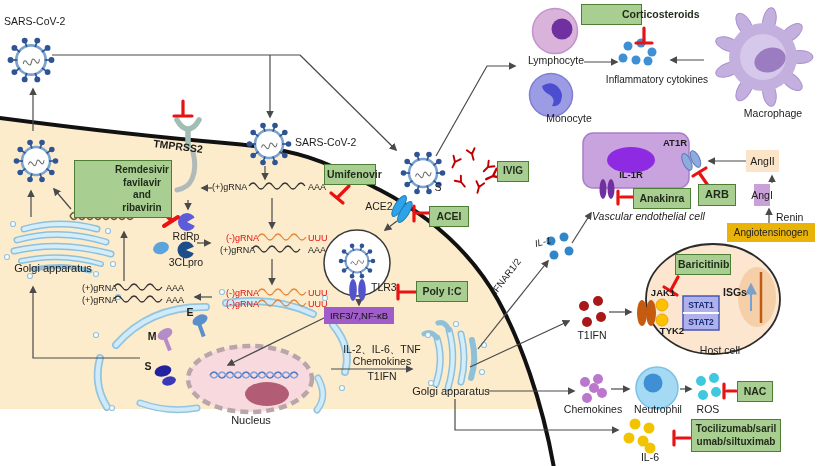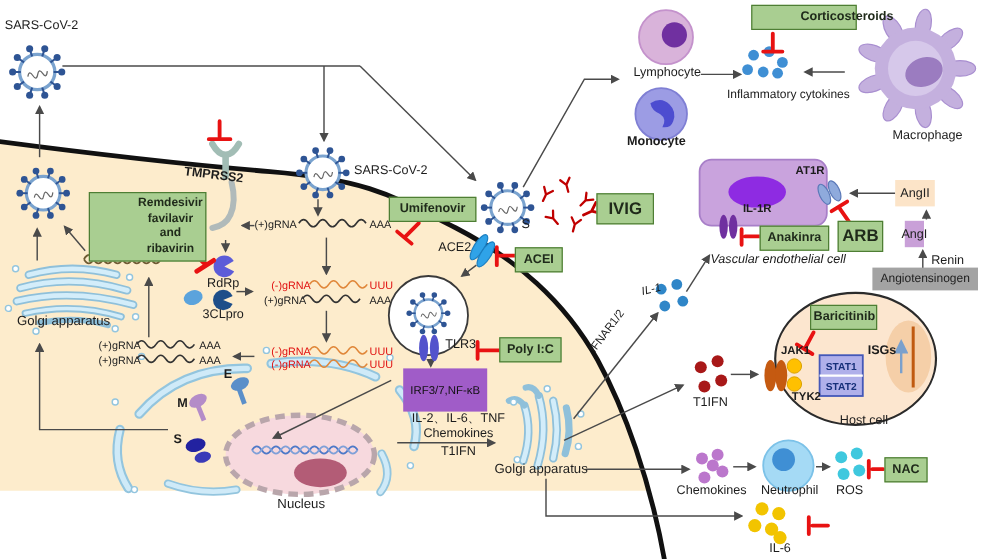--- a/index.html
+++ b/index.html
@@ -427,44 +427,45 @@
 <div class="lbl" style="left:328px;top:371px;width:108px;">T1IFN</div>
 <div class="lbl" style="left:409px;top:385px;width:84px;font-size:11px;">Golgi apparatus</div>
 <div class="lbl small" style="left:528px;top:237px;width:30px;font-style:italic;transform:rotate(-14deg);">IL-1</div>
 <div class="lbl small" style="left:488px;top:296px;width:62px;transform:rotate(-53deg);transform-origin:left center;">IFNAR1/2</div>
 <div class="lbl" style="left:572px;top:330px;width:40px;">T1IFN</div>
 <div class="lbl" style="left:563px;top:404px;width:60px;">Chemokines</div>
 <div class="lbl" style="left:631px;top:404px;width:54px;">Neutrophil</div>
 <div class="lbl" style="left:693px;top:404px;width:30px;">ROS</div>
 <div class="lbl" style="left:633px;top:452px;width:34px;">IL-6</div>
 <div class="lbl" style="left:526px;top:55px;width:60px;">Lymphocyte</div>
-<div class="lbl" style="left:520px;top:113px;width:54px;font-weight:bold;">Monocyte</div>
+<div class="lbl" style="left:542px;top:113px;width:54px;">Monocyte</div>
 <div class="lbl" style="left:602px;top:74px;width:110px;font-size:10px;">Inflammatory  cytokines</div>
 <div class="lbl" style="left:740px;top:108px;width:66px;">Macrophage</div>
 <div class="lbl left" style="left:592px;top:211px;width:116px;font-style:italic;">Vascular endothelial cell</div>
 <div class="lbl small" style="left:660px;top:138px;width:30px;font-weight:600;">AT1R</div>
 <div class="lbl small" style="left:614px;top:170px;width:34px;font-weight:600;">IL-1R</div>
 <div class="lbl left" style="left:776px;top:212px;width:38px;">Renin</div>
 <div class="lbl small" style="left:646px;top:288px;width:34px;font-weight:600;">JAK1</div>
 <div class="lbl small" style="left:654px;top:326px;width:36px;font-weight:600;">TYK2</div>
 <div class="lbl" style="left:718px;top:287px;width:34px;font-weight:600;">ISGs</div>
 <div class="lbl" style="left:693px;top:345px;width:54px;">Host cell</div>
 <div class="statlbl" style="left:683px;top:300px;width:36px;">STAT1</div>
 <div class="statlbl" style="left:683px;top:317px;width:36px;">STAT2</div>
 
-<div class="pbox" style="left:336px;top:307px;width:70px;height:36px;background:#a05cc8;font-size:9.5px;color:#111;">IRF3/7,NF-κB</div>
+<div class="pbox" style="left:324px;top:307px;width:70px;height:17px;background:#a05cc8;font-size:9.5px;color:#111;">IRF3/7,NF-κB</div>
 
 <div class="pbox" style="left:746px;top:150px;width:33px;height:22px;background:#fce4c8;">AngII</div>
 <div class="pbox" style="left:754px;top:184px;width:16px;height:22px;background:#c9a0d8;">AngI</div>
-<div class="pbox" style="left:727px;top:223px;width:88px;height:19px;background:#a3a3a3;font-size:10px;">Angiotensinogen</div>
+<div class="pbox" style="left:727px;top:223px;width:88px;height:19px;background:#eab308;font-size:10px;">Angiotensinogen</div>
 
 <div class="drug" style="left:74px;top:160px;width:98px;padding-left:40px;">Remdesivir favilavir and ribavirin</div>
-<div class="drug" style="left:324px;top:164px;width:73px;font-size:10.5px;">Umifenovir</div>
-<div class="drug" style="left:497px;top:161px;width:48px;font-size:14px;">IVIG</div>
+<div class="drug" style="left:324px;top:164px;width:52px;font-size:10.5px;">Umifenovir</div>
+<div class="drug" style="left:497px;top:161px;width:32px;font-size:10px;">IVIG</div>
 <div class="drug" style="left:429px;top:206px;width:40px;font-size:10.5px;">ACEI</div>
 <div class="drug" style="left:416px;top:281px;width:52px;font-size:10.5px;">Poly I:C</div>
-<div class="drug" style="left:626px;top:4px;width:88px;font-size:10.5px;padding-left:40px;">Corticosteroids</div>
+<div class="drug" style="left:581px;top:4px;width:61px;font-size:10.5px;padding-left:40px;">Corticosteroids</div>
 <div class="drug" style="left:633px;top:188px;width:58px;font-size:10.5px;">Anakinra</div>
-<div class="drug" style="left:698px;top:184px;width:38px;font-size:14px;">ARB</div>
+<div class="drug" style="left:698px;top:184px;width:38px;font-size:11px;">ARB</div>
 <div class="drug" style="left:675px;top:254px;width:56px;font-size:10.5px;">Baricitinib</div>
 <div class="drug" style="left:737px;top:381px;width:36px;font-size:10.5px;">NAC</div>
+<div class="drug" style="left:691px;top:419px;width:90px;">Tocilizumab/saril umab/siltuximab</div>
 
 </div>
 
 </body></html>

